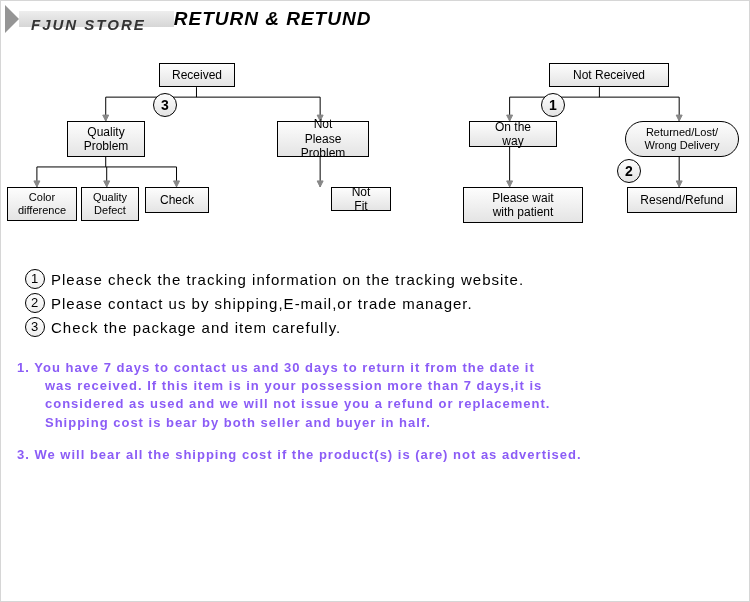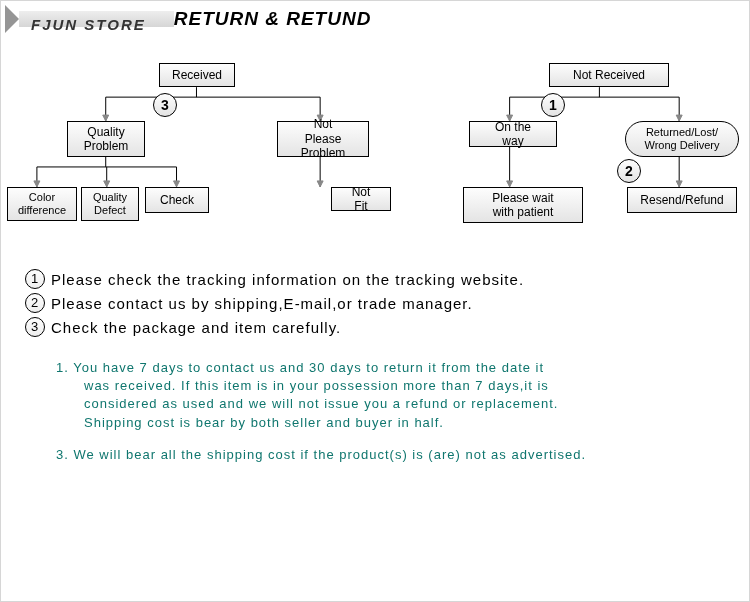--- a/index.html
+++ b/index.html
@@ -103,25 +103,24 @@
     border-radius: 50%;
     text-align: center;
     line-height: 18px;
     font-size: 13px;
     margin-right: 6px;
     background: linear-gradient(#fdfdfd, #eee);
   }
   .policy {
     padding: 18px 16px 0 16px;
     font-size: 13px;
-    font-weight: normal;
+    font-weight: bold;
     letter-spacing: 1px;
     line-height: 1.4;
-    color: #0f766e;
-    margin-left: 39px;
+    color: #8b5cf6;
   }
   .policy p { margin-bottom: 14px; }
   .policy .indent { padding-left: 28px; display: block; }
 </style>
 </head>
 <body>
 
 <div class="header">
   <div class="store-banner">
     <div class="banner-tri"></div>

